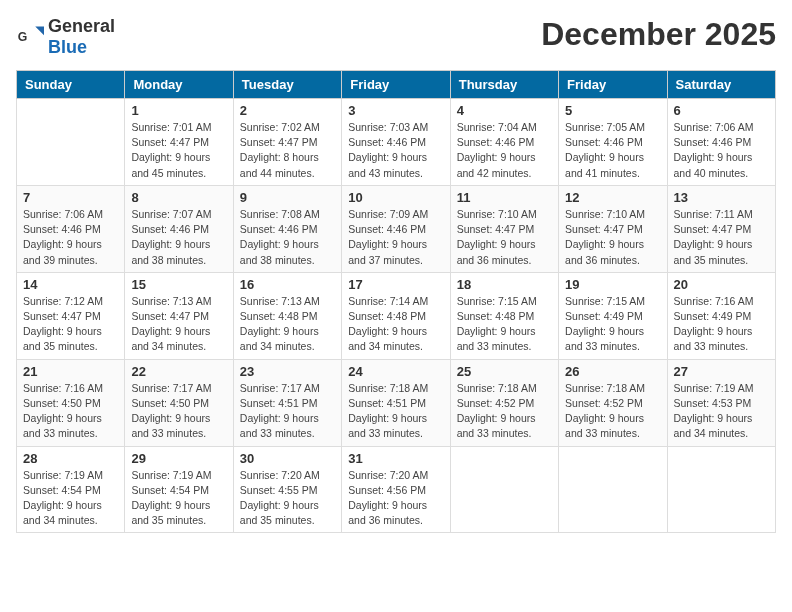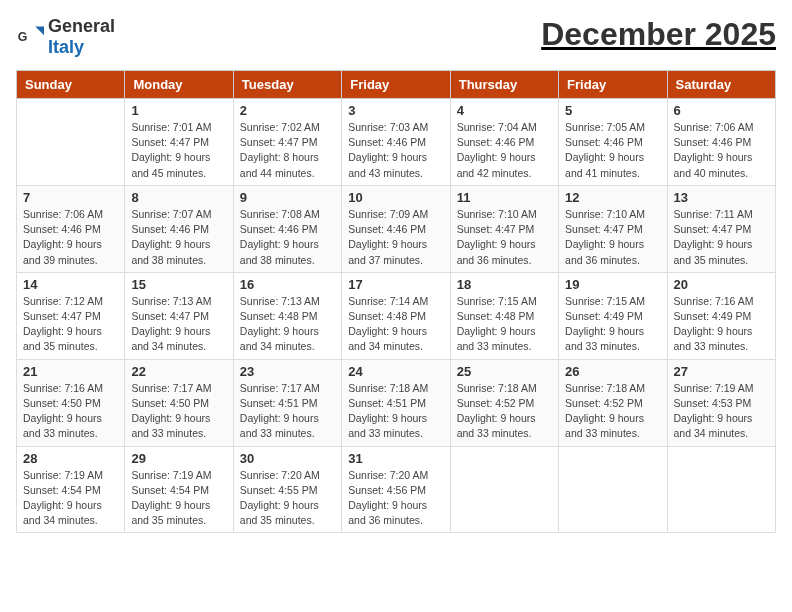--- a/index.html
+++ b/index.html
@@ -30,21 +30,20 @@
     .logo-text-blue {
       font-size: 18px;
       font-weight: bold;
       color: #1a6bb5;
     }
     .logo-icon {
       width: 28px;
       height: 28px;
     }
     .title-block {
-      text-decoration: underline;
     }
     .month-title {
       font-size: 32px;
       font-weight: bold;
       color: #333;
     }
     .location-title {
       font-size: 16px;
       color: #555;
     }
@@ -83,35 +82,35 @@
     .empty-cell {
       background: #f9f9f9;
     }
     tr:nth-child(even) td {
       background: #fafafa;
     }
     tr:nth-child(odd) td {
       background: #fff;
     }
     .calendar thead tr th {
-      background: #c2410c;
+      background: #0369a1;
     }
   </style>
 </head>
 <body>
 
 <div class="header">
   <div class="logo">
     <svg class="logo-icon" viewBox="0 0 32 32">
       <text x="2" y="20" font-size="14" font-weight="bold" fill="#333">G</text>
       <polygon points="22,4 32,4 32,14" fill="#2266aa"></polygon>
     </svg>
     <div>
       <span class="logo-text-general">General</span><br>
-      <span class="logo-text-blue">Italy</span>
+      <span class="logo-text-blue">Blue</span>
     </div>
   </div>
   <div class="title-block">
     <div class="month-title">December 2025</div>
   </div>
 </div>
 
 <table class="calendar">
   <thead>
     <tr>

